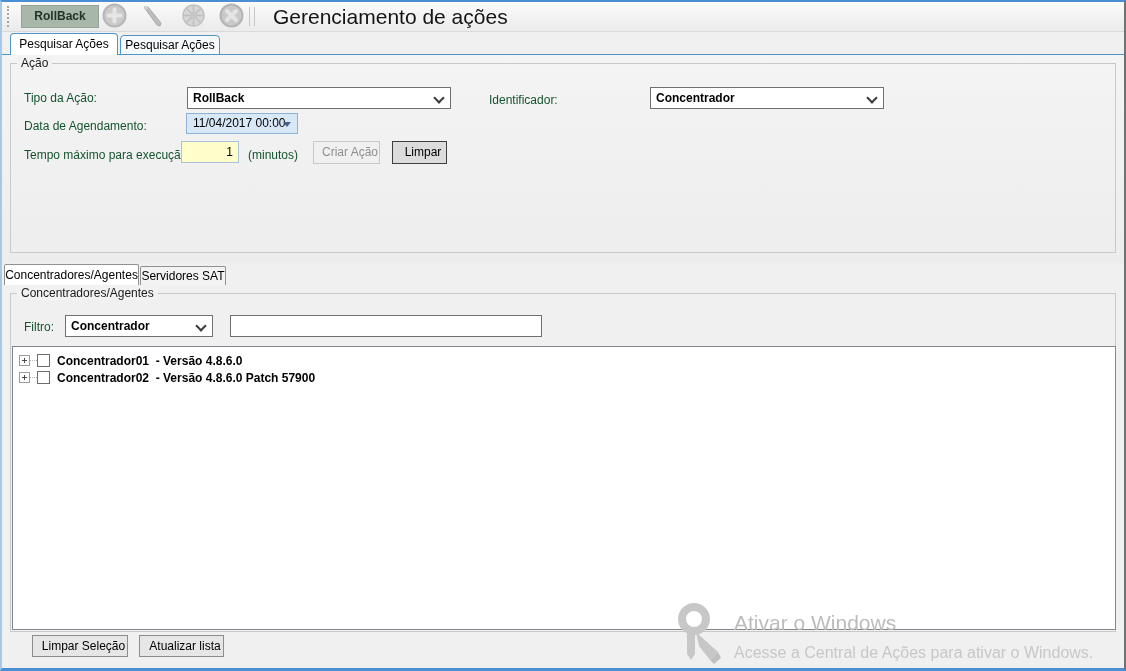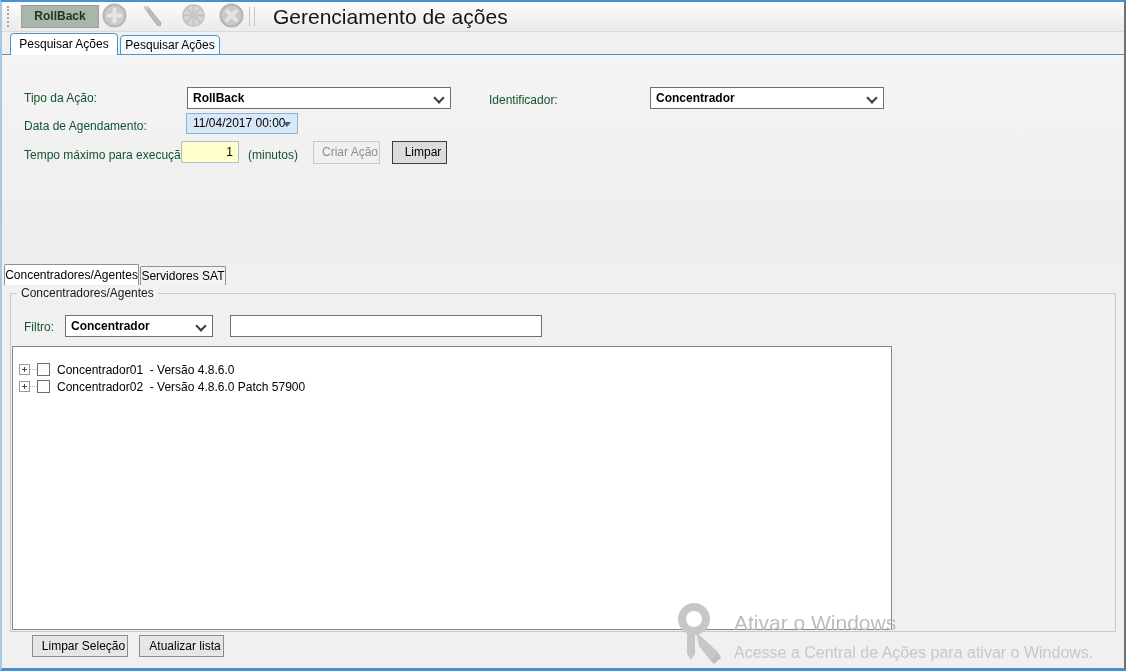--- a/index.html
+++ b/index.html
@@ -49,22 +49,22 @@
   .btn{position:absolute;box-sizing:border-box;text-align:center;font-size:12px;cursor:default;padding-left:7px;}
   .btn-criar{left:311px;top:139px;width:67px;height:23px;background:#f0f0f0;border:1px solid #c3c9cd;color:#8f8f8f;line-height:21px;}
   .btn-limpar{left:390px;top:139px;width:55px;height:23px;background:#dcdcdc;border:1px solid #3f3f3f;color:#000;line-height:21px;}
   
   .tab-l{position:absolute;box-sizing:border-box;border:1px solid #919191;border-bottom:none;
     border-radius:2px 2px 0 0;text-align:center;cursor:default;font-size:12px;}
   .tab-l.active{left:2px;top:262px;width:135px;height:21px;background:#fff;z-index:2;line-height:20px;}
   .tab-l.inactive{left:138px;top:264px;width:86px;height:19px;background:#f3f3f3;line-height:18px;}
   .input-box{position:absolute;box-sizing:border-box;background:#fff;border:1px solid #707070;height:22px;
     font-family:"Liberation Sans",sans-serif;font-size:12px;padding:0 4px;}
-  .tree{position:absolute;left:10px;top:344px;width:880px;height:284px;box-sizing:border-box;
-    background:#fff;border:1px solid #82878f;padding-top:14px;}
+  .tree{position:absolute;left:10px;top:344px;width:1104px;height:284px;box-sizing:border-box;
+    background:#fff;border:1px solid #82878f;padding-top:5px;font-weight:bold;}
   .tree-row{position:relative;height:17px;display:flex;align-items:center;}
   .expander{position:relative;width:11px;height:11px;box-sizing:border-box;border:1px solid #9b9b9b;background:#fff;margin-left:6px;flex:none;}
   .expander .ph{position:absolute;left:2px;top:4px;width:5px;height:1px;background:#4a4a4a;}
   .expander .pv{position:absolute;left:4px;top:2px;width:1px;height:5px;background:#4a4a4a;}
   .tree-dots{width:7px;border-top:1px dotted #b5b5b5;flex:none;}
   .tree-check{width:13px;height:13px;box-sizing:border-box;border:1px solid #6d6d6d;background:#fff;flex:none;}
   .tree-label{margin-left:7px;white-space:pre;}
   .btn-bottom{height:22px;background:#e6e6e6;border:1px solid #8c8c8c;line-height:20px;}
   .btn-ls{left:30px;top:633px;width:96px;}
   .btn-al{left:137px;top:633px;width:85px;}
@@ -120,20 +120,23 @@
     <div class="tsep"></div>
     <div class="ttitle">Gerenciamento de ações</div>
   </div>
 
   <div class="blue-line"></div>
   <div class="tab-u active">Pesquisar Ações</div>
   <div class="tab-u inactive">Pesquisar Ações</div>
 
   <div class="page1"></div>
 
+  <div class="groupbox gb-acao">
+    <span class="legend">Ação</span>
+  </div>
 
   <span class="flabel" style="left:22px;top:89px">Tipo da Ação:</span>
   <div class="combo" style="left:185px;top:85px;width:264px">
     <span>RollBack</span>
     <span class="chev"></span>
   </div>
 
   <span class="flabel" style="left:487px;top:91px">Identificador:</span>
   <div class="combo" style="left:648px;top:85px;width:234px">
     <span>Concentrador</span>

